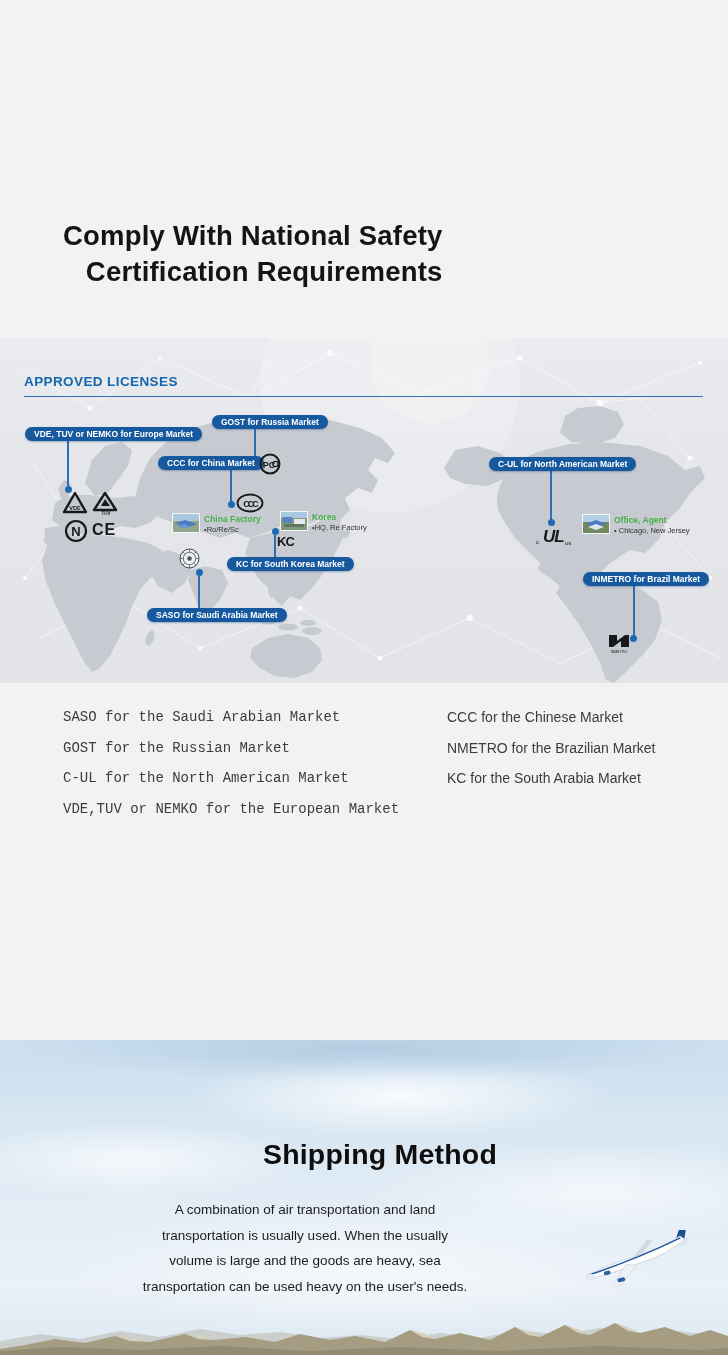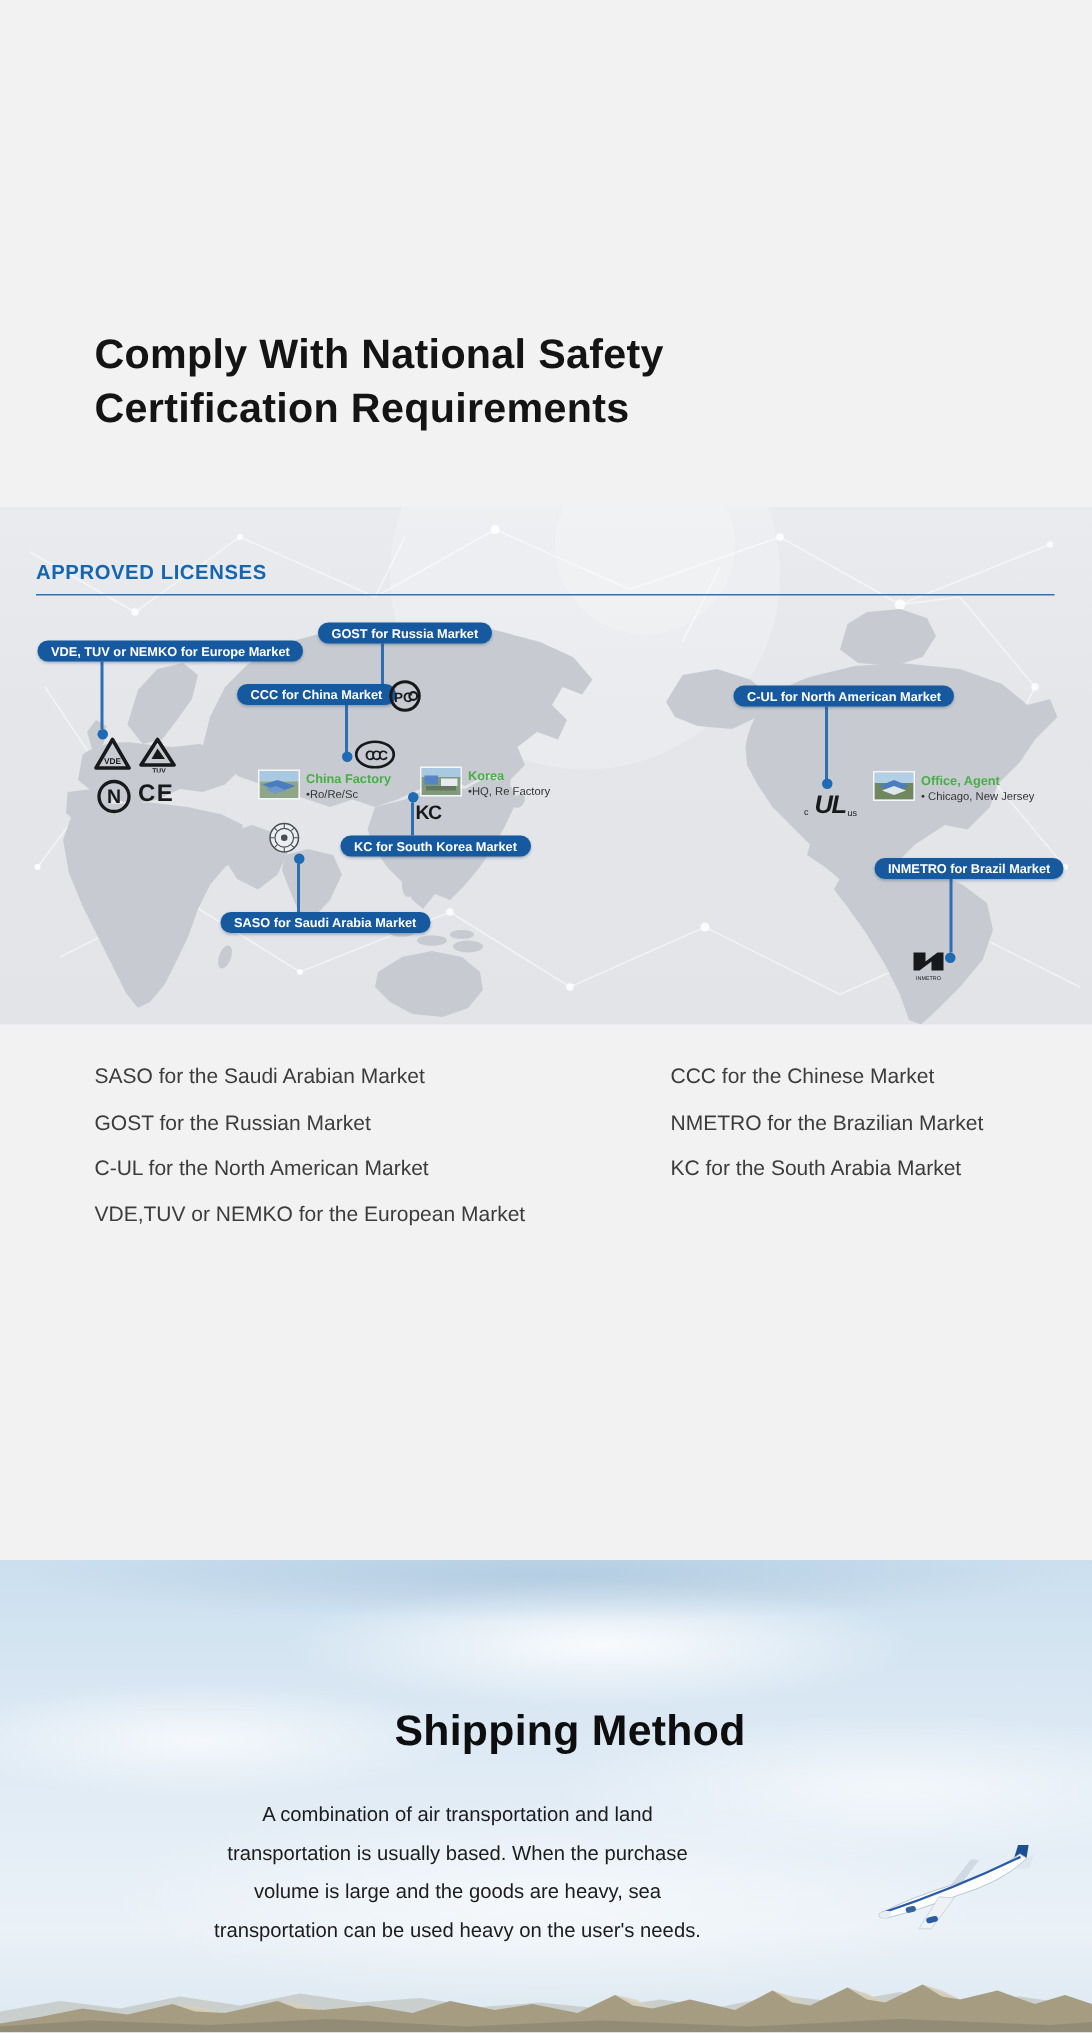--- a/index.html
+++ b/index.html
@@ -6,20 +6,21 @@
   body{
     width:728px;height:1355px;position:relative;overflow:hidden;
     background:#f2f2f3;
     font-family:"Liberation Sans","DejaVu Sans",sans-serif;
   }
   
   .page-heading{
     position:absolute;left:63px;top:218px;
     font-size:27.5px;font-weight:bold;line-height:36px;color:#141414;
     letter-spacing:.2px;
+    text-align:right;
   }
   
   .map-section{
     position:absolute;left:0;top:338px;width:728px;height:345px;
     background:linear-gradient(180deg,#e9ebee 0%,#e4e6ea 40%,#e2e4e8 100%);
     overflow:hidden;
   }
   .map-section svg.layer{position:absolute;left:0;top:0;}
   .approved-title{
     position:absolute;left:24px;top:36px;
@@ -282,37 +283,37 @@
       <rect width="26" height="7" fill="#b3cfe5"></rect>
         <rect y="7" width="26" height="11" fill="#70875f"></rect>
       <path d="M3 9 L13 5 L23 9 L13 13 Z" fill="#4a7cc0"></path>
       <path d="M5 12 L13 9 L21 12 L13 15 Z" fill="#dfe6ec"></path>
     </svg>
   </div>
   <div class="site-name" style="left:614px;top:177px;">Office, Agent</div>
   <div class="site-detail" style="left:614px;top:188px;">• Chicago, New Jersey</div>
 </div>
 
-<ul class="license-col" style="left:63px;top:710px;">
+<ul class="license-col" style="left:63px;top:710px;font-family:Liberation Mono, monospace;">
   <li>SASO for the Saudi Arabian Market</li>
   <li>GOST for the Russian Market</li>
   <li>C-UL for the North American Market</li>
   <li>VDE,TUV or NEMKO for the European Market</li>
 </ul>
 <ul class="license-col" style="left:447px;top:710px;">
   <li>CCC for the Chinese Market</li>
   <li>NMETRO for the Brazilian Market</li>
   <li>KC for the South Arabia Market</li>
 </ul>
 
 <div class="shipping-section">
   <div class="shipping-title">Shipping Method</div>
   <div class="shipping-lines">
     <div>A combination of air transportation and land</div>
-    <div>transportation is usually based. When the purchase</div>
+    <div>transportation is usually used. When the usually</div>
     <div>volume is large and the goods are heavy, sea</div>
     <div>transportation can be used heavy on the user's needs.</div>
   </div>
 
   <svg class="plane" viewBox="0 0 120 60">
     <g transform="rotate(-13 60 30)">
       <path d="M55 28 L75 12 L80 14 L62 29 Z" fill="#cfdae4"></path>
       <path d="M100 24 L111 5 L117 7 L110 24 Z" fill="#1c4f92"></path>
       <path d="M98 24 L118 18 L112 27 Z" fill="#dfe7ee"></path>
       <path d="M6 34 Q30 28 60 26 Q90 24 108 16 L112 20 Q92 32 60 34 Q30 38 10 38 Q4 37 6 34 Z" fill="#fdfdfe" stroke="#b6c5d2" stroke-width="0.6"></path>

